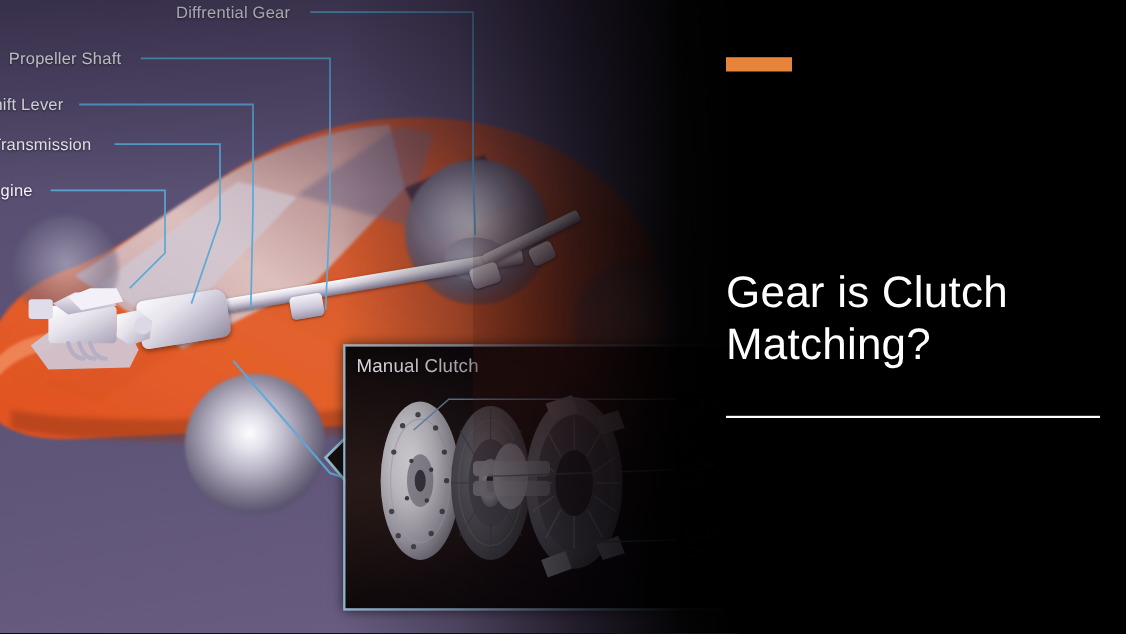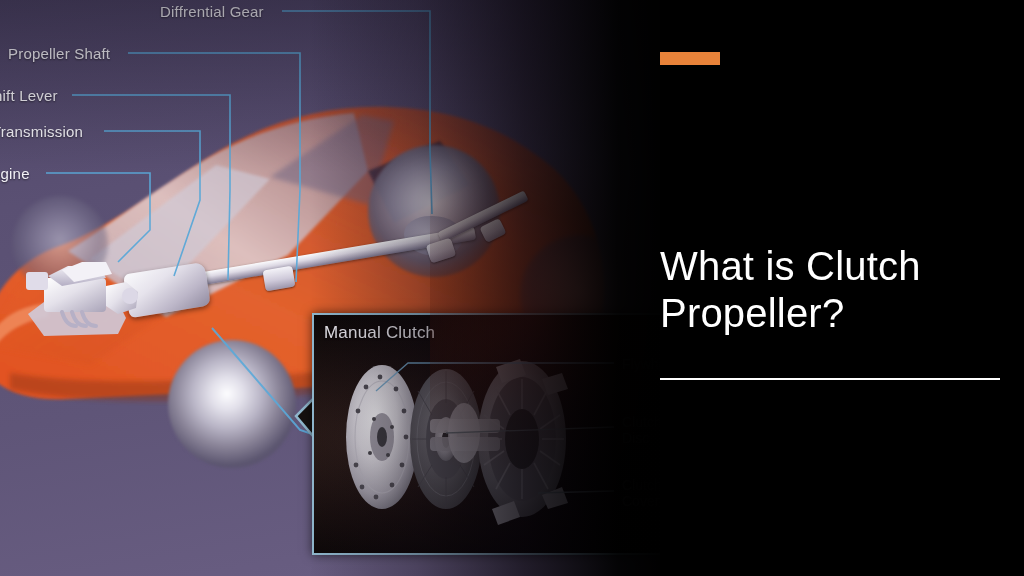--- a/index.html
+++ b/index.html
@@ -547,17 +547,17 @@
 
     <div class="inset-title">Manual Clutch</div>
 
     <div class="inset-label il-fry il-fly">Flywhe</div>
     <div class="inset-label il-disc">Clutch<br>Disc</div>
     <div class="inset-label il-cover">Clutch<br>Cover</div>
   </div>
 
   <div id="title-panel">
     <div class="accent-bar"></div>
-    <div class="title">What is Clutch Propeller?</div>
+    <div class="title">Gear is Clutch Matching?</div>
     <div class="title-rule"></div>
   </div>
 
 </div>
 
 </body></html>

